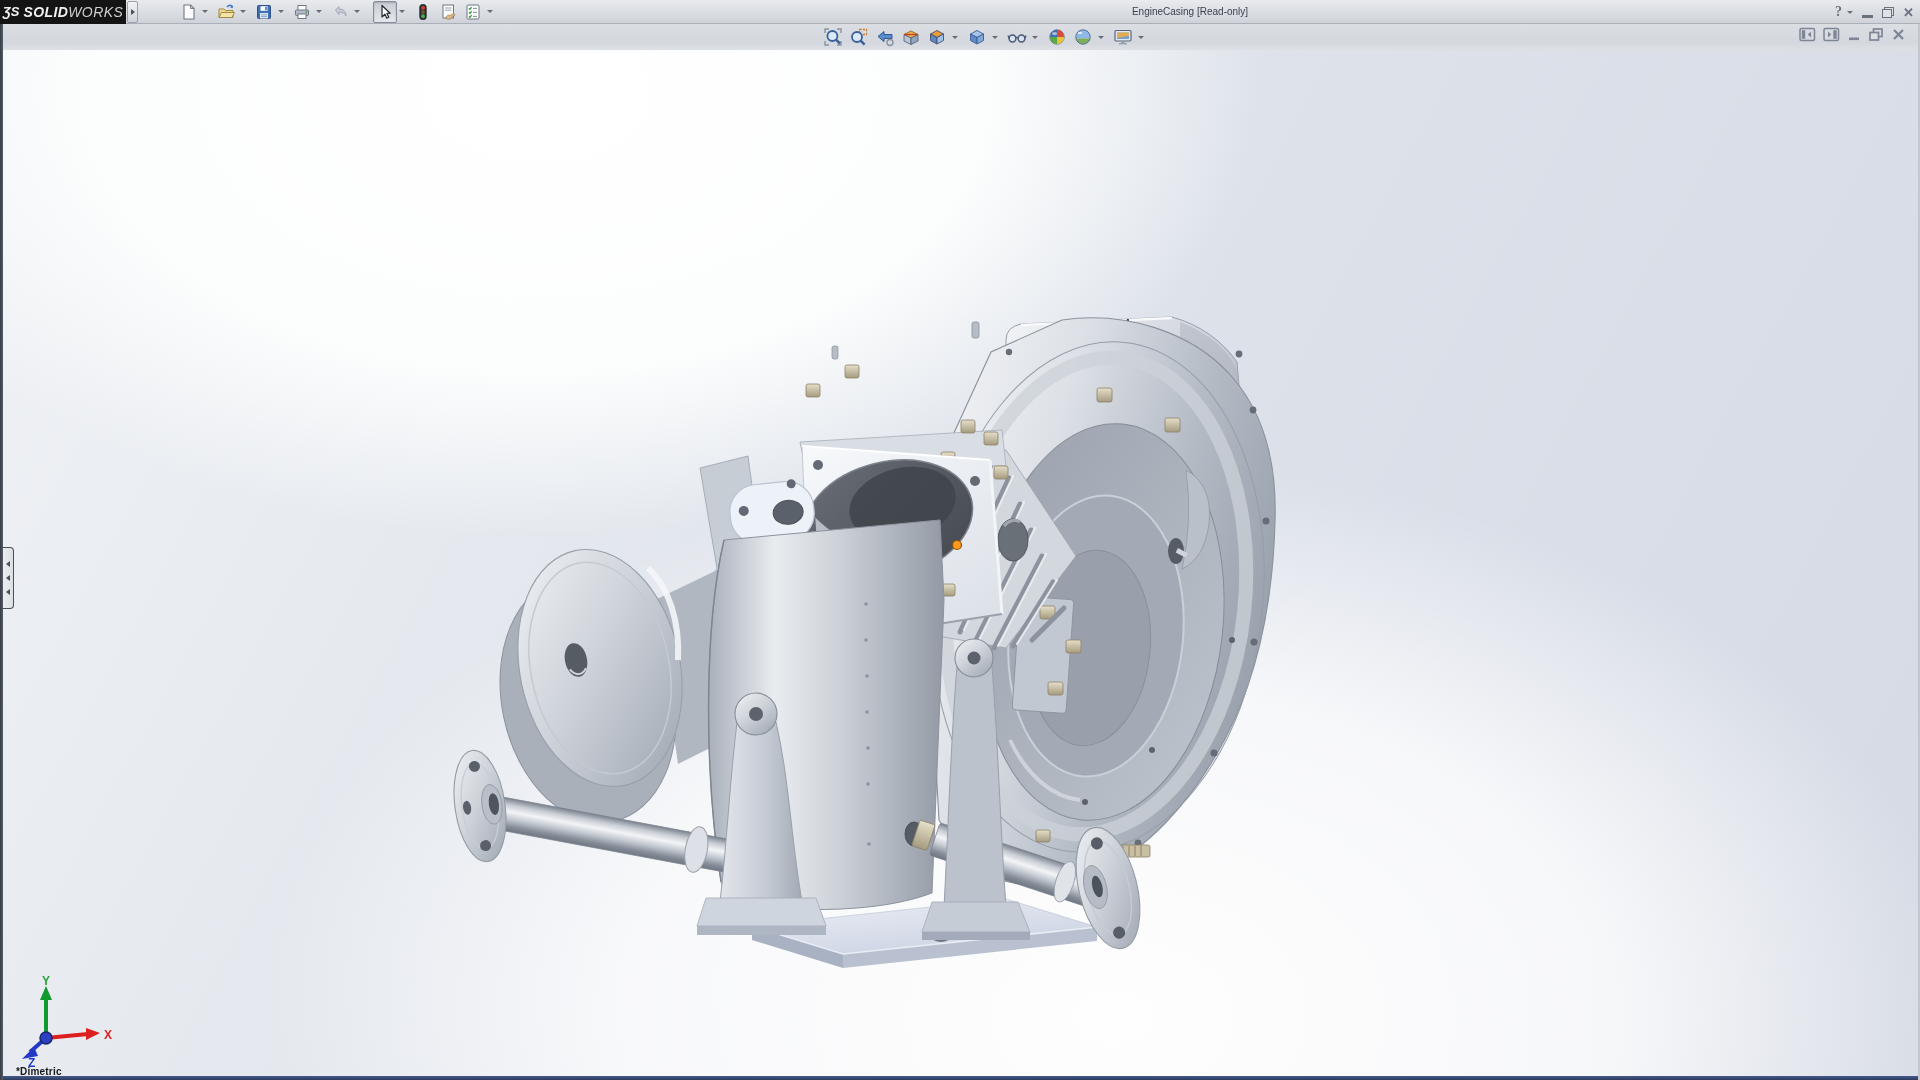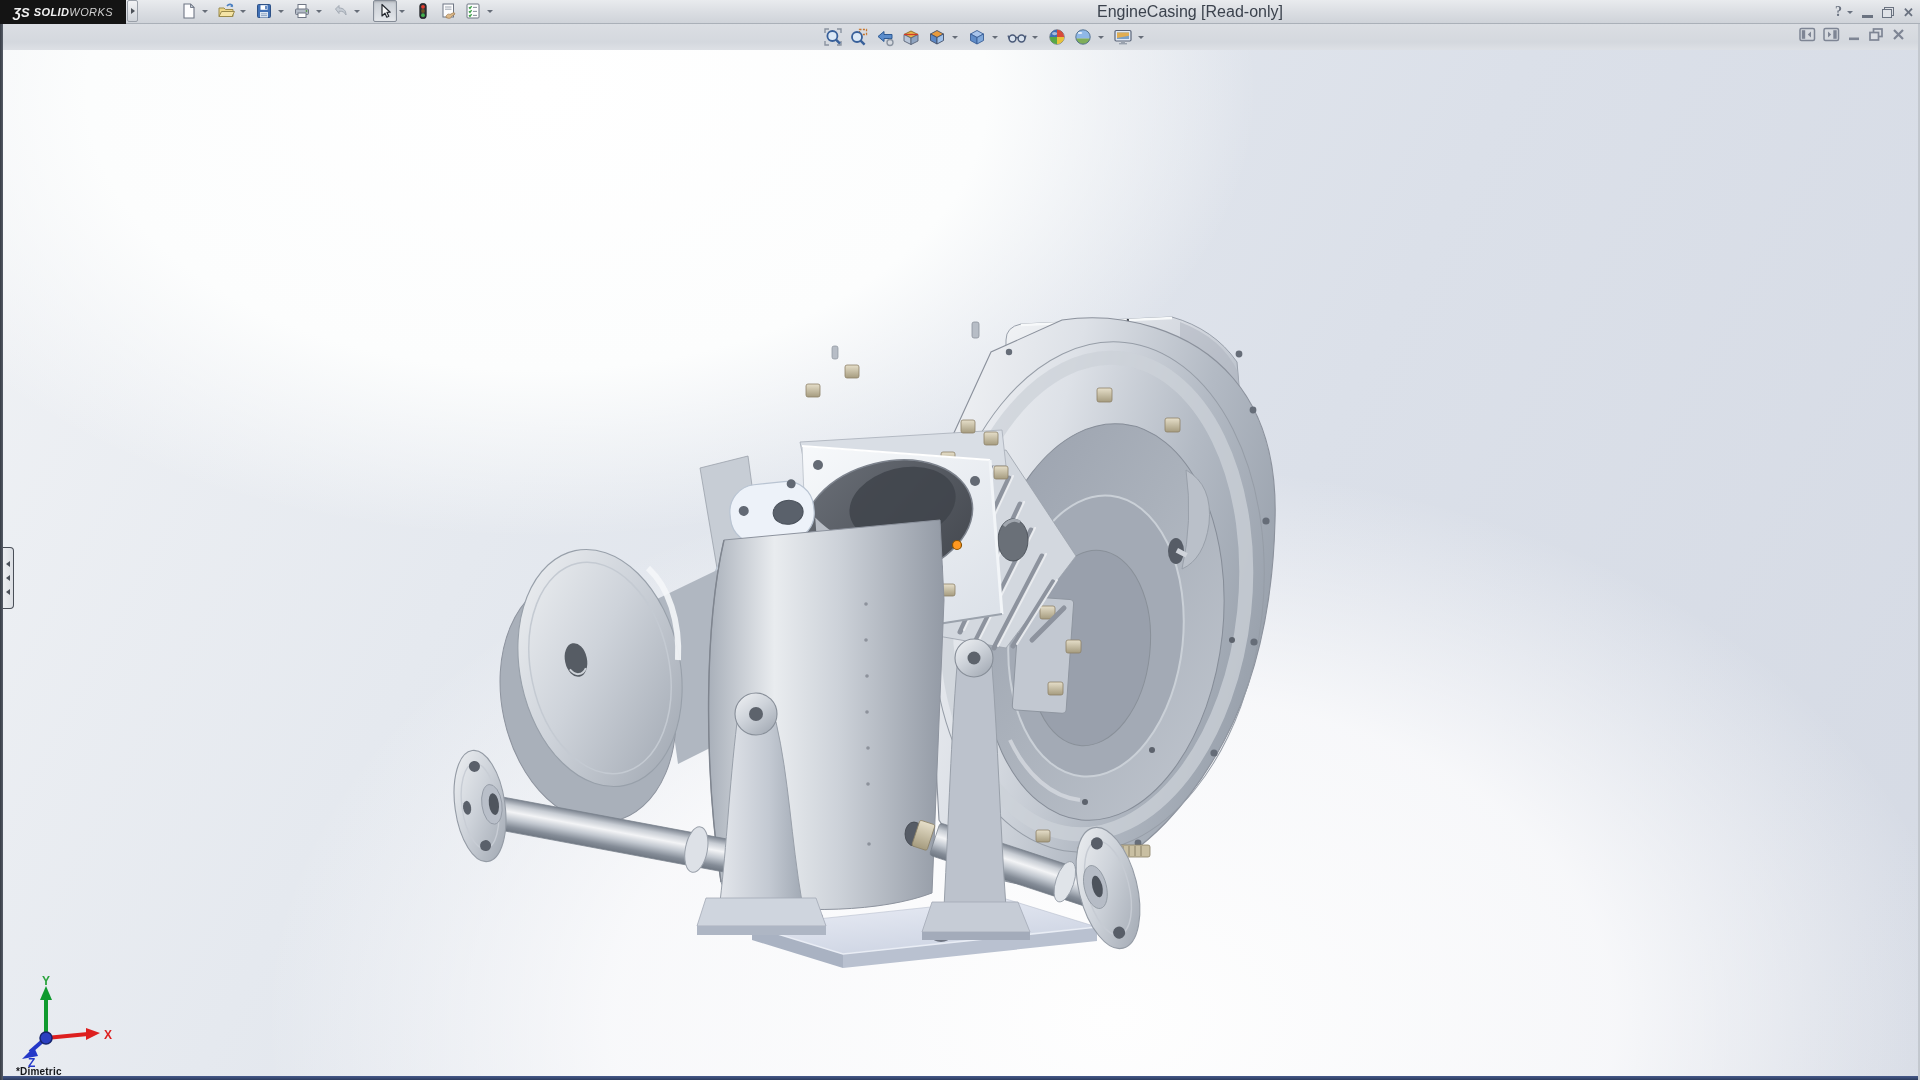--- a/index.html
+++ b/index.html
@@ -3,46 +3,46 @@
 <meta charset="utf-8">
 <style>
   * { margin:0; padding:0; box-sizing:border-box; }
   html,body { width:1920px; height:1080px; overflow:hidden; font-family:"Liberation Sans", sans-serif; }
   body { background:#d9dce1; position:relative; }
 
   
   .titlebar{
     position:absolute; top:0; left:0; width:1920px; height:24px;
     background:linear-gradient(180deg,#e9ebee 0%,#dadde2 55%,#cfd3d9 100%);
-    border-bottom:1px solid #aab0b8; display:flex; align-items:flex-start;
+    border-bottom:1px solid #aab0b8; display:flex; align-items:center;
   }
   .logo-block{
     width:126px; height:24px; background:#141414; color:#f2f2f2;
     display:flex; align-items:center; justify-content:center; gap:4px; flex:0 0 auto;
   }
   .logo-mark{ font-style:italic; font-weight:bold; font-size:13px; letter-spacing:0; }
-  .logo-text{ font-style:italic; font-size:11px; letter-spacing:.4px; }
+  .logo-text{ font-style:italic; font-size:14px; letter-spacing:.4px; }
   .logo-text b{ font-weight:700; } .logo-text i{ font-style:italic; font-weight:400; color:#cfcfcf; }
   .flyout-btn{
     width:11px; height:22px; margin-left:1px;
     background:linear-gradient(180deg,#f2f3f5,#cfd3d9); border:1px solid #9aa0a9; border-radius:2px;
     display:flex; align-items:center; justify-content:center;
   }
   .flyout-btn span{ width:0; height:0; border-left:4px solid #4c5158; border-top:3px solid transparent; border-bottom:3px solid transparent; }
 
   .std-toolbar{ display:flex; align-items:center; margin-left:38px; gap:1px; }
   .tool-btn{ width:24px; height:22px; display:flex; align-items:center; justify-content:center; border-radius:2px; }
   .tool-btn.pressed{ background:linear-gradient(180deg,#c8cdd4,#e4e7eb); border:1px solid #858c97; box-shadow:inset 0 1px 2px rgba(0,0,0,.18); }
   .caret{ width:8px; height:22px; display:flex; align-items:center; justify-content:center; margin-right:4px; }
   .caret span{ width:0; height:0; border-top:3px solid #666d78; border-left:3px solid transparent; border-right:3px solid transparent; }
   .tb-gap{ width:6px; }
 
   .win-title{
     position:absolute; left:1060px; width:260px; top:0; height:24px; line-height:24px;
-    text-align:center; font-size:16px; color:#3b424d;
+    text-align:center; font-size:10px; color:#3b424d;
   }
   .win-controls{ position:absolute; right:6px; top:0; height:24px; display:flex; align-items:center; gap:9px; color:#6a7280; }
   .help-glyph{ font-size:14px; font-weight:bold; font-family:"Liberation Serif",serif; }
   .help-caret{ width:0; height:0; border-top:3px solid #6a7280; border-left:3px solid transparent; border-right:3px solid transparent; margin-left:-4px;}
   .wc-min{ width:11px; height:3px; background:#6a7280; margin-top:8px; }
   .wc-restore{ position:relative; width:12px; height:11px; }
   .wc-restore::before{ content:""; position:absolute; right:0; top:0; width:8px; height:7px; border:1.5px solid #6a7280; }
   .wc-restore::after{ content:""; position:absolute; left:0; bottom:0; width:8px; height:7px; border:1.5px solid #6a7280; background:#dfe2e7; }
   .wc-close{ font-size:13px; font-weight:bold; color:#6a7280; }
 

